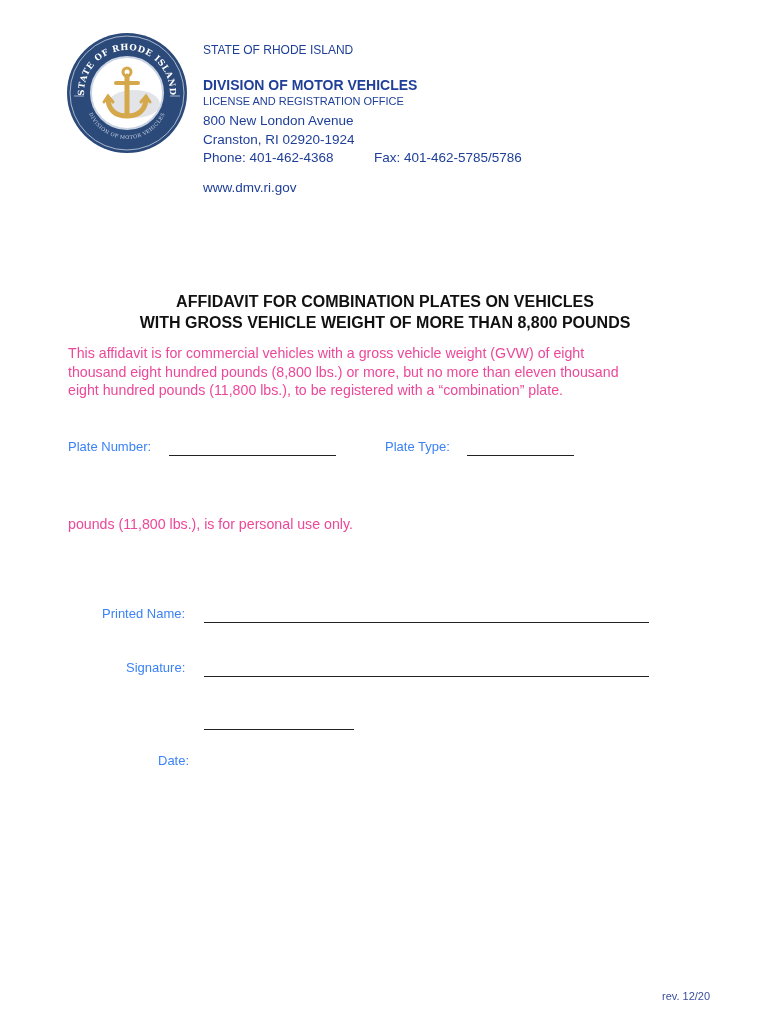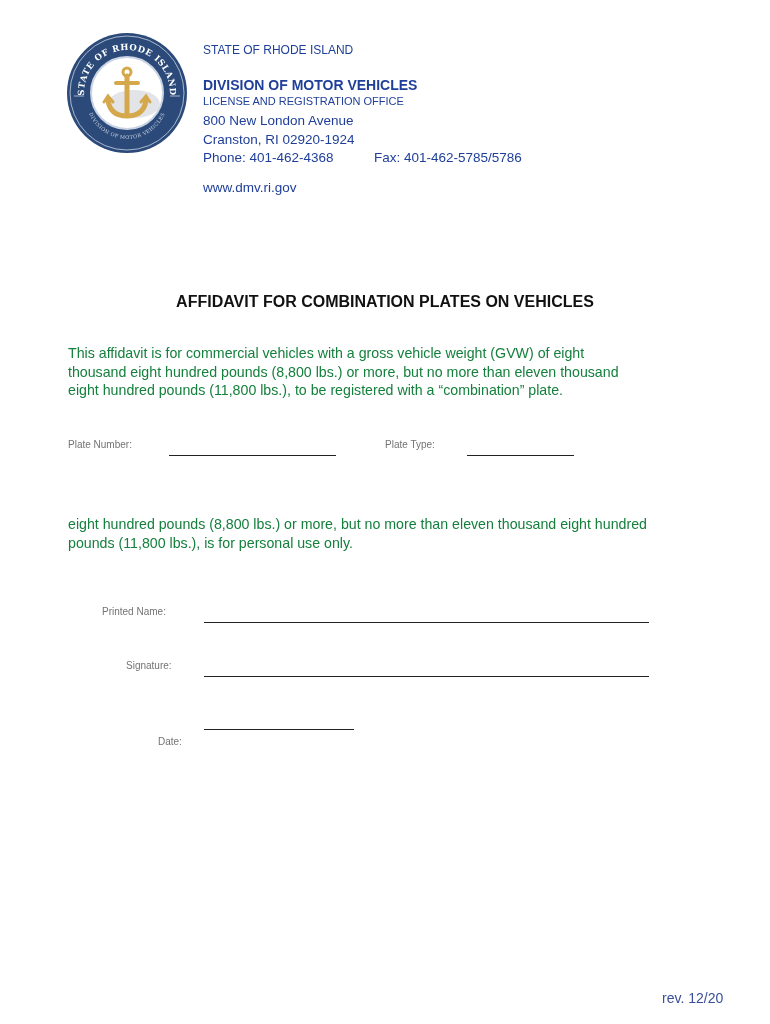--- a/index.html
+++ b/index.html
@@ -5,25 +5,25 @@
   html, body { margin: 0; padding: 0; background: #ffffff; }
   body { width: 770px; height: 1024px; position: relative; overflow: hidden;
          font-family: "Liberation Sans", sans-serif; color: #000; }
   .abs { position: absolute; }
   .seal { left: 66px; top: 32px; width: 122px; height: 122px; }
   .hdr { left: 203px; color: #1f3f99; font-size: 13.5px; white-space: nowrap; }
   .hdr.small { font-size: 12px; }
   .hdr.bold { font-weight: bold; font-size: 14px; }
   .hdr.lg { font-size: 11px; }
   .title { left: 0; width: 770px; text-align: center; font-weight: bold; font-size: 16px; color: #111; line-height: 21px; }
-  .para { left: 68px; width: 640px; font-size: 14.2px; line-height: 18.5px; color: #15803d; }
+  .para { left: 68px; width: 640px; font-size: 14.2px; line-height: 18.5px; color: #ec4899; }
   .para div { white-space: nowrap; }
-  .field-label { font-size: 10px; color: #737373; white-space: nowrap; }
+  .field-label { font-size: 13px; color: #3b82f6; white-space: nowrap; }
   .line { border-bottom: 1px solid #222; height: 0; }
-  .rev { left: 662px; top: 990px; font-size: 14px; color: #3a4f9a; }
+  .rev { left: 662px; top: 990px; font-size: 11px; color: #3a4f9a; }
 </style>
 </head>
 <body>
 
 <div class="abs seal">
   <svg width="122" height="122" viewBox="0 0 122 122">
     <defs>
       <path id="arcTop" d="M 18 61 A 43 43 0 0 1 104 61"></path>
       <path id="arcBot" d="M 20 66 A 41 41 0 0 0 102 66"></path>
     </defs>
@@ -54,40 +54,40 @@
 <div class="abs hdr bold" style="top:77px;">DIVISION OF MOTOR VEHICLES</div>
 <div class="abs hdr lg" style="top:95px;">LICENSE AND REGISTRATION OFFICE</div>
 <div class="abs hdr" style="top:113px;">800 New London Avenue</div>
 <div class="abs hdr" style="top:132px;">Cranston, RI  02920-1924</div>
 <div class="abs hdr" style="top:150px;">Phone: 401-462-4368</div>
 <div class="abs hdr" style="top:150px; left:374px;">Fax: 401-462-5785/5786</div>
 <div class="abs hdr" style="top:180px;">www.dmv.ri.gov</div>
 
 <div class="abs title" style="top:243px;margin-top:48px;">
   <div>AFFIDAVIT FOR COMBINATION PLATES ON VEHICLES</div>
+  <div>WITH GROSS VEHICLE WEIGHT OF MORE THAN 8,800 POUNDS</div>
 </div>
 
 <div class="abs para" style="top:344px;">
   <div>This affidavit is for commercial vehicles with a gross vehicle weight (GVW) of eight</div>
   <div>thousand eight hundred pounds (8,800 lbs.) or more, but no more than eleven thousand</div>
   <div>eight hundred pounds (11,800 lbs.), to be registered with a “combination” plate.</div>
 </div>
 
 <div class="abs field-label" style="left:68px; top:439px;">Plate Number:</div>
 <div class="abs line" style="left:169px; top:455px; width:167px;"></div>
 <div class="abs field-label" style="left:385px; top:439px;">Plate Type:</div>
 <div class="abs line" style="left:467px; top:455px; width:107px;"></div>
 
 <div class="abs para" style="top:515px;">
-  <div>eight hundred pounds (8,800 lbs.) or more, but no more than eleven thousand eight hundred</div>
   <div>pounds (11,800 lbs.), is for personal use only.</div>
 </div>
 
 <div class="abs field-label" style="left:102px; top:606px;">Printed Name:</div>
 <div class="abs line" style="left:204px; top:622px; width:445px;"></div>
 
 <div class="abs field-label" style="left:126px; top:660px;">Signature:</div>
 <div class="abs line" style="left:204px; top:676px; width:445px;"></div>
 
-<div class="abs field-label" style="left:158px; top:736px;">Date:</div>
+<div class="abs field-label" style="left:158px; top:753px;">Date:</div>
 <div class="abs line" style="left:204px; top:729px; width:150px;"></div>
 
 <div class="abs rev">rev. 12/20</div>
 
 </body></html>

